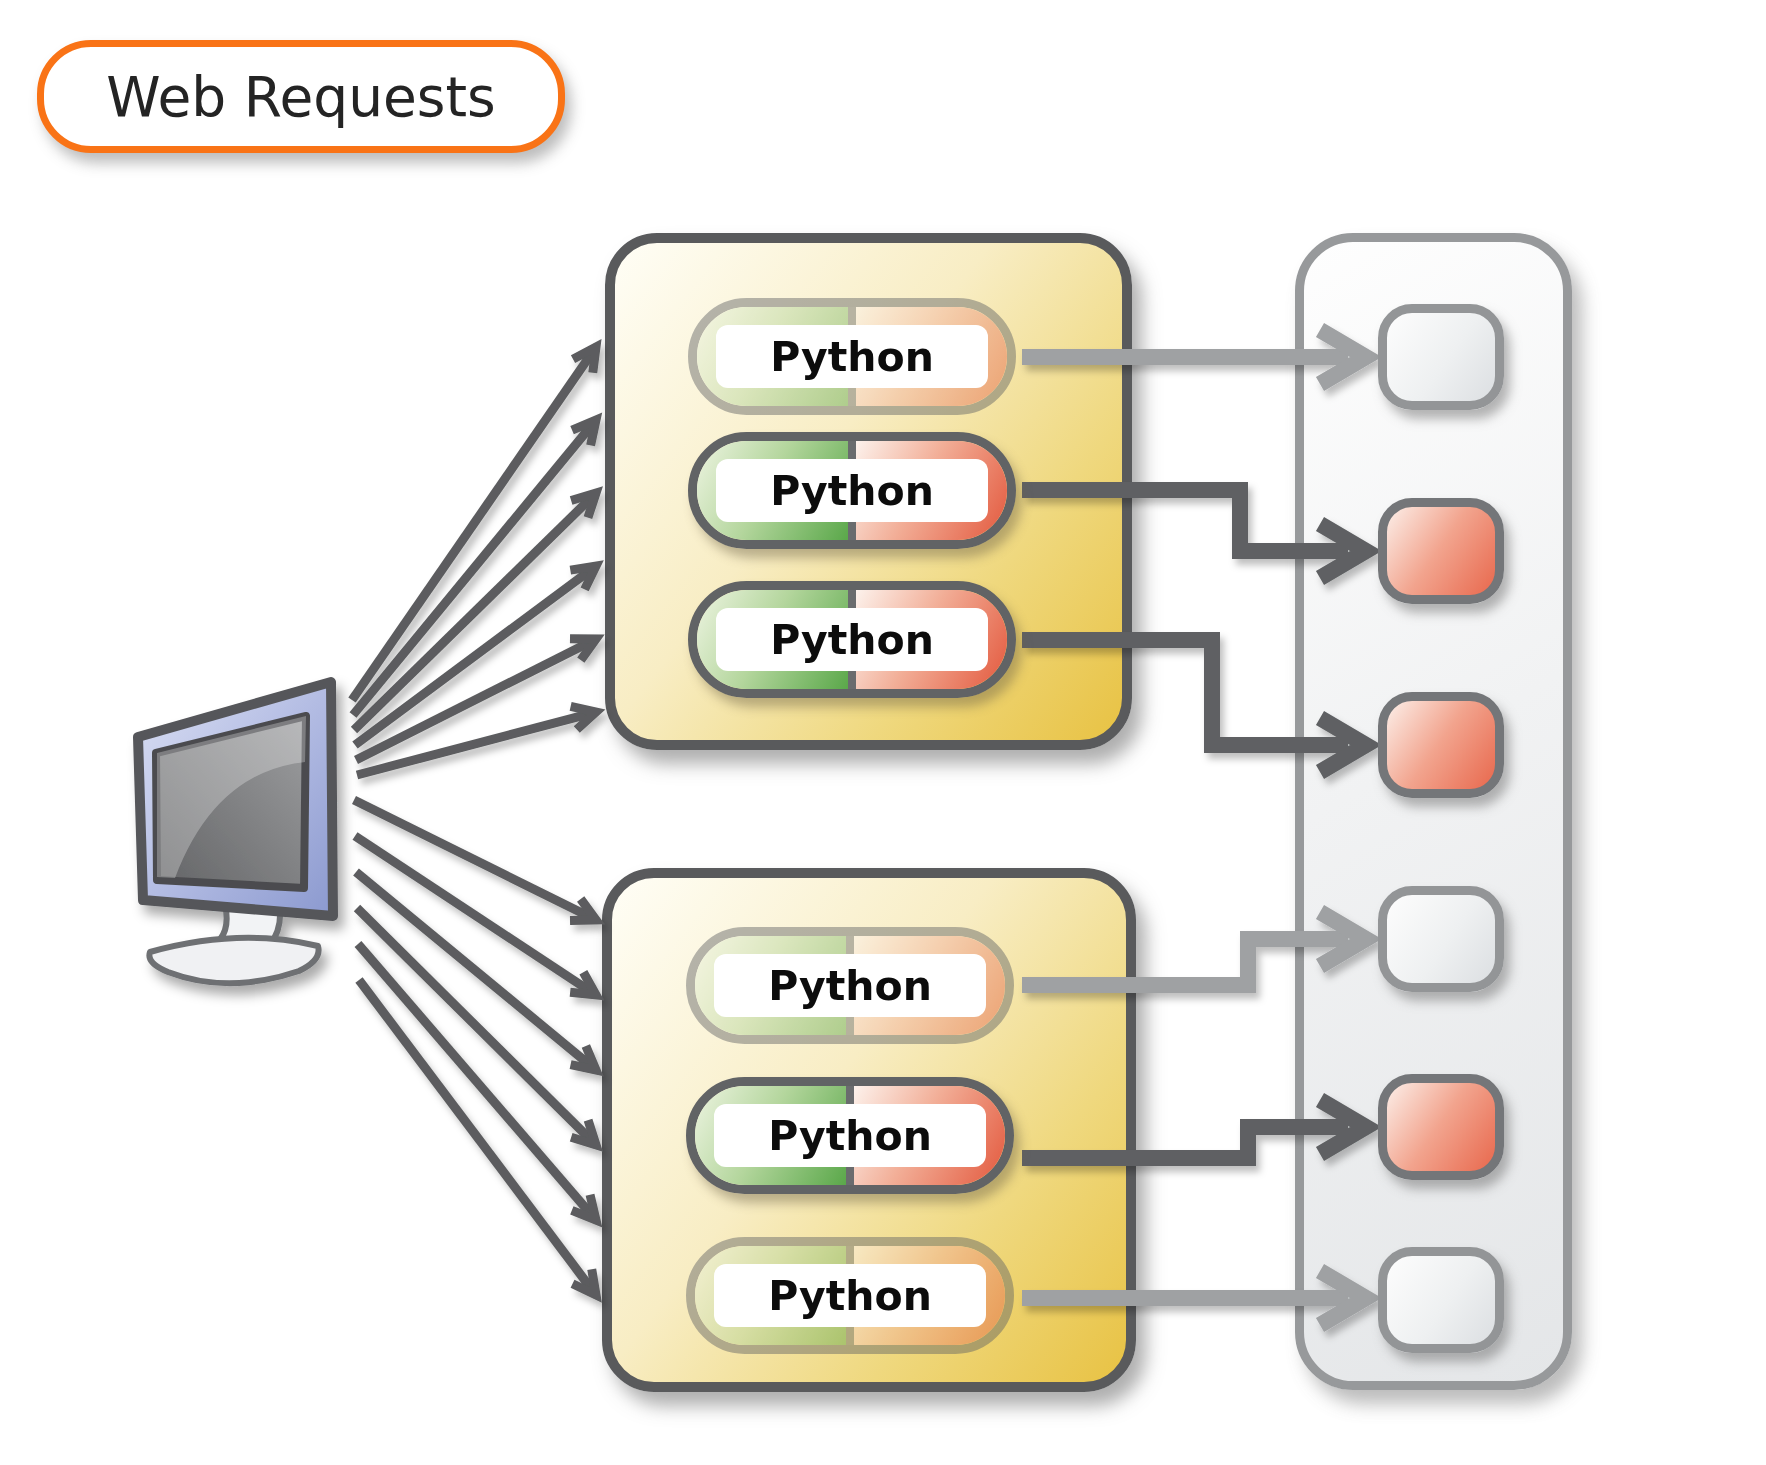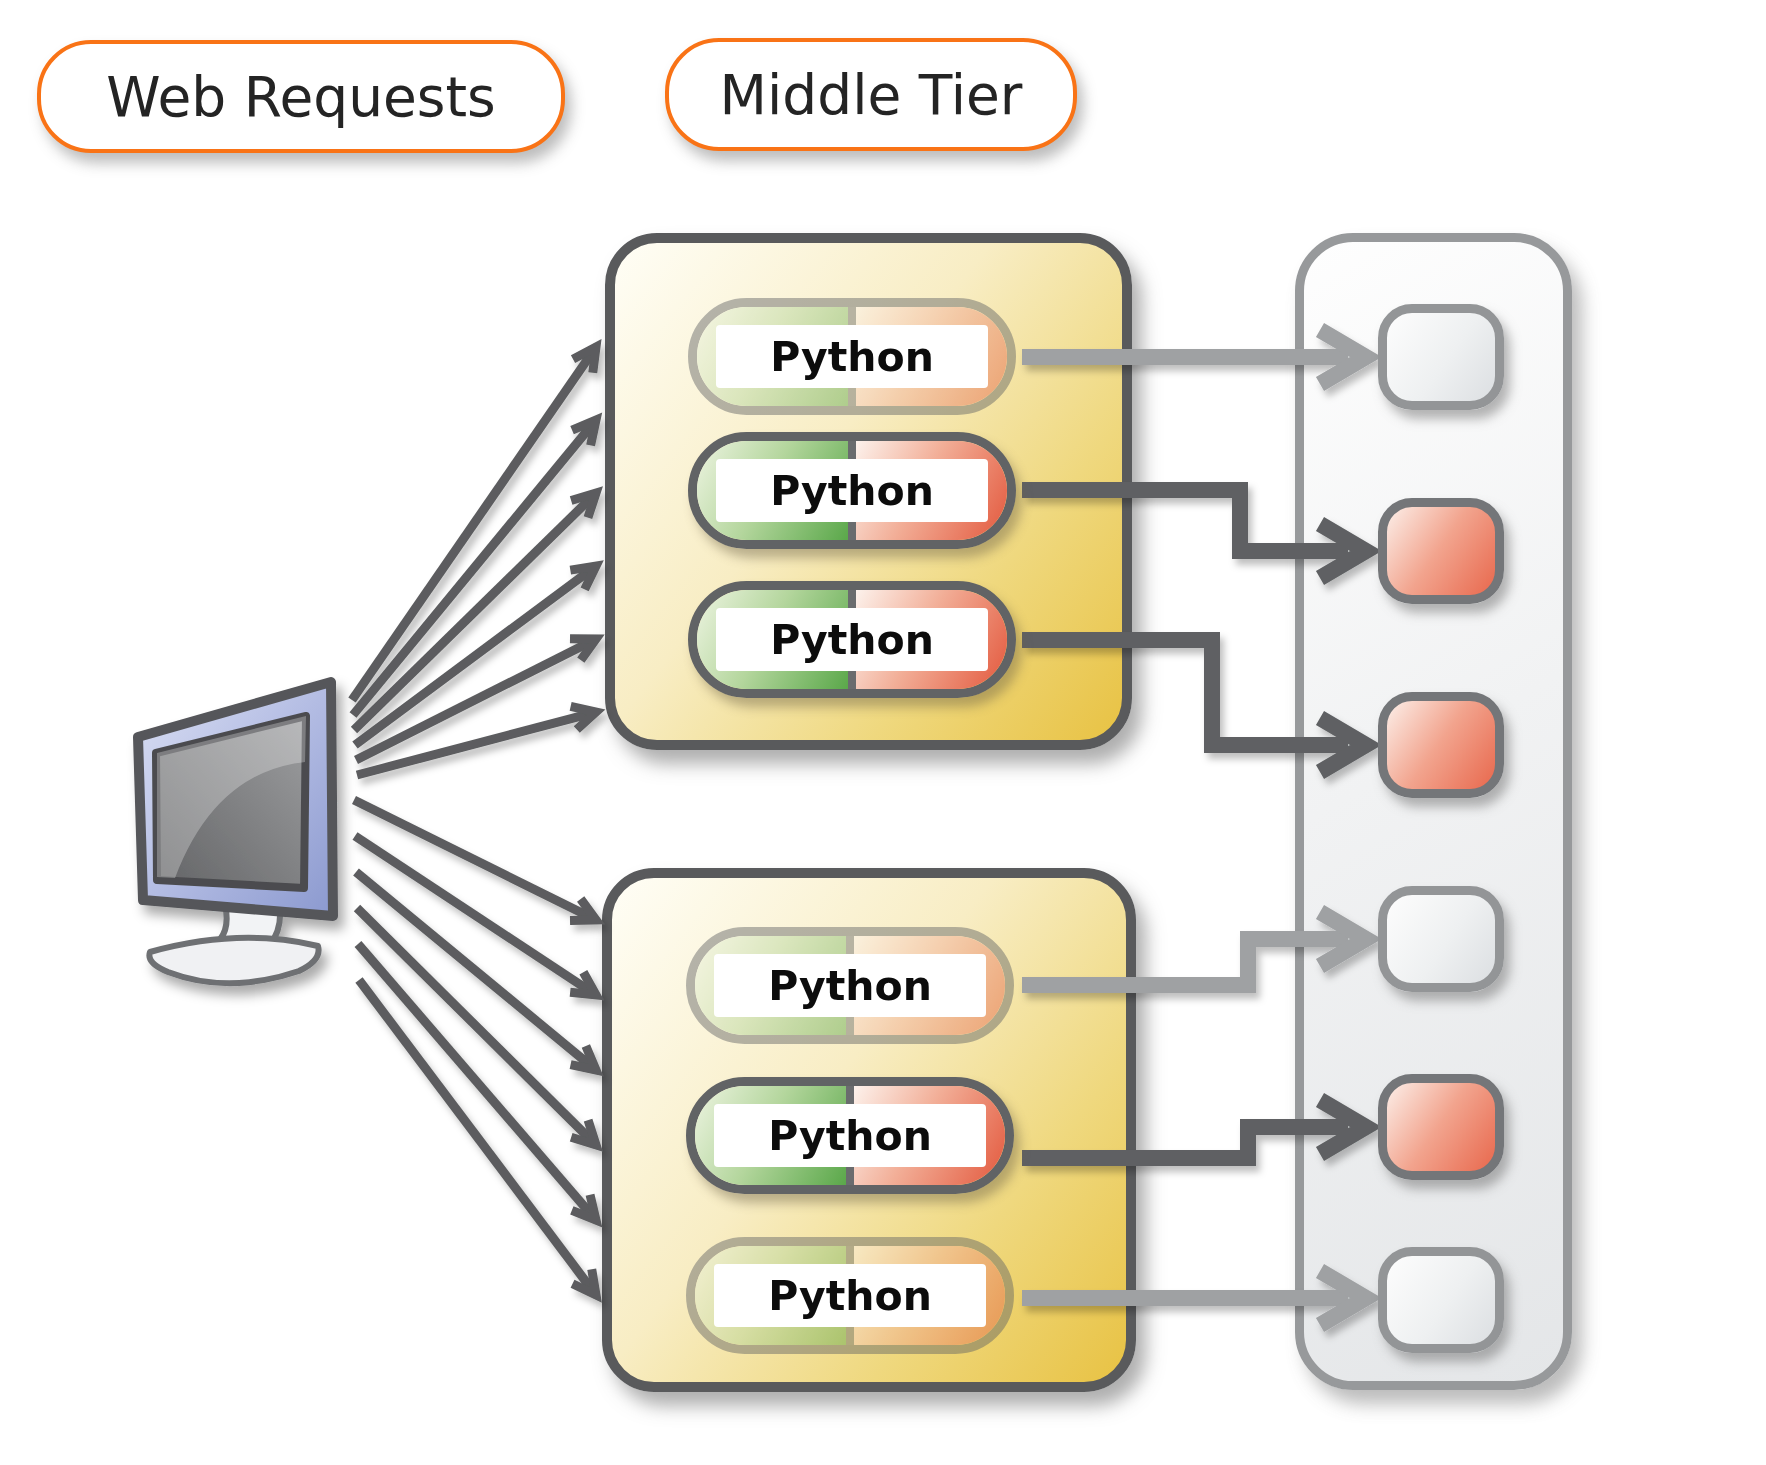--- a/index.html
+++ b/index.html
@@ -1,21 +1,21 @@
 <!DOCTYPE html>
 <html style="--ink: #242424; --gold: #e8c243; --green: #57a647; --red: #e3583d; --node-red: #e8684d; --border-dark: #595a5c; --border-gray: #97999b; --arrow-dark: #5f6163; --arrow-light: #9fa1a3; --arrow-fan: #5b5c5e;"><head>
 <meta charset="utf-8">
 <style>
   *{box-sizing:border-box;margin:0;padding:0}
   body{background:#ffffff}
   .canvas{position:relative;width:1766px;height:1465px;background:#fff;
           font-family:"DejaVu Sans","Liberation Sans",sans-serif;overflow:hidden}
 
   
-  .hdr{position:absolute;z-index:4;background:#fff;border:4px solid #f97316;border-radius:54px;
+  .hdr{position:absolute;z-index:4;background:#fff;border:7px solid #f97316;border-radius:54px;
        display:flex;align-items:center;justify-content:center;
        font-size:55px;color:var(--ink,#242424);
        box-shadow:6px 10px 14px rgba(90,90,90,.40)}
   #hdr-web{left:37px;top:40px;width:528px;height:113px}
   #hdr-mid{left:665px;top:38px;width:412px;height:113px}
   #hdr-db {left:1188px;top:40px;width:492px;height:113px}
 
   
   .tier-box{position:absolute;z-index:1;border:10px solid var(--border-dark,#595a5c);border-radius:52px;
        background:linear-gradient(128deg,#fffef6 0%,#f8edc4 42%,#efd87e 72%,var(--gold,#e8c243) 100%);
@@ -26,21 +26,21 @@
   
   .pill{position:absolute;z-index:3;width:328px;height:117px}
   .pill .cap{position:absolute;inset:0;border:9px solid #616365;border-radius:60px;overflow:hidden;
        box-shadow:6px 9px 11px rgba(110,100,70,.45)}
   .pill .g{position:absolute;left:0;top:0;bottom:0;width:50%;
        background:linear-gradient(118deg,#edf4e1 0%,#b4d69d 45%,var(--green,#57a647) 100%)}
   .pill .r{position:absolute;right:0;top:0;bottom:0;width:50%;
        background:linear-gradient(118deg,#fdf5f0 0%,#f2ae97 45%,var(--red,#e3583d) 100%)}
   .pill .dv{position:absolute;left:calc(50% - 4px);top:0;bottom:0;width:8px;background:#6a6c6e}
   .pill.dimmed .cap{opacity:.46;box-shadow:none}
-  .plabel{position:absolute;left:28px;top:27px;width:272px;height:63px;background:#fff;border-radius:4px;
+  .plabel{position:absolute;left:28px;top:27px;width:272px;height:63px;background:#fff;border-radius:12px;
        display:flex;align-items:center;justify-content:center;
        font-size:41px;font-weight:bold;color:#0c0c0c}
   #p1{left:688px;top:298px}
   #p2{left:688px;top:432px}
   #p3{left:688px;top:581px}
   #p4{left:686px;top:927px}
   #p5{left:686px;top:1077px}
   #p6{left:686px;top:1237px}
 
   
@@ -63,23 +63,20 @@
   .big.light{stroke:var(--arrow-light,#9fa1a3)}
   .big.dark{stroke:var(--arrow-dark,#5f6163)}
 </style>
 </head>
 <body>
 
 <div class="canvas">
 
   <div class="hdr" id="hdr-web">
     <span>Web Requests</span>
-  </div>
-  <div class="hdr" id="hdr-mid">
-    <span>Middle Tier</span>
   </div>
 
   <div class="tier-box" id="box1"></div>
   <div class="tier-box" id="box2"></div>
 
   <div class="db-wrap"></div>
   <div class="db-node gray" id="n1"></div>
   <div class="db-node red" id="n2"></div>
   <div class="db-node red" id="n3"></div>
   <div class="db-node gray" id="n4"></div>

